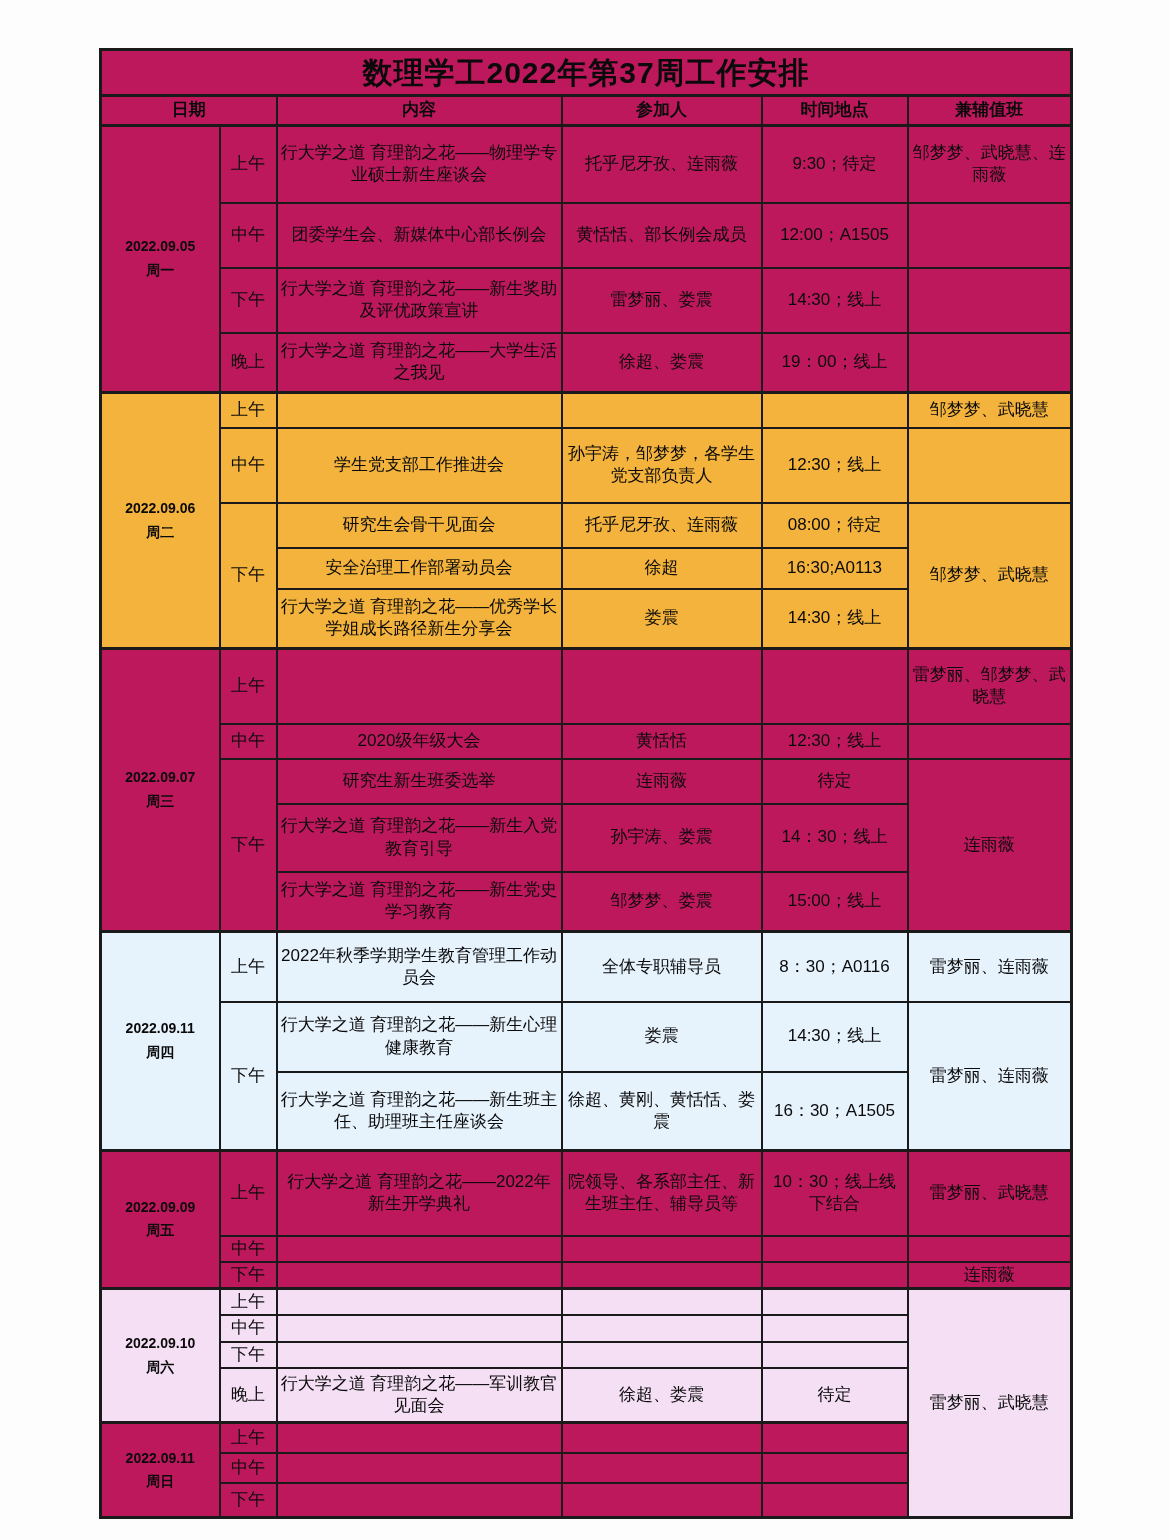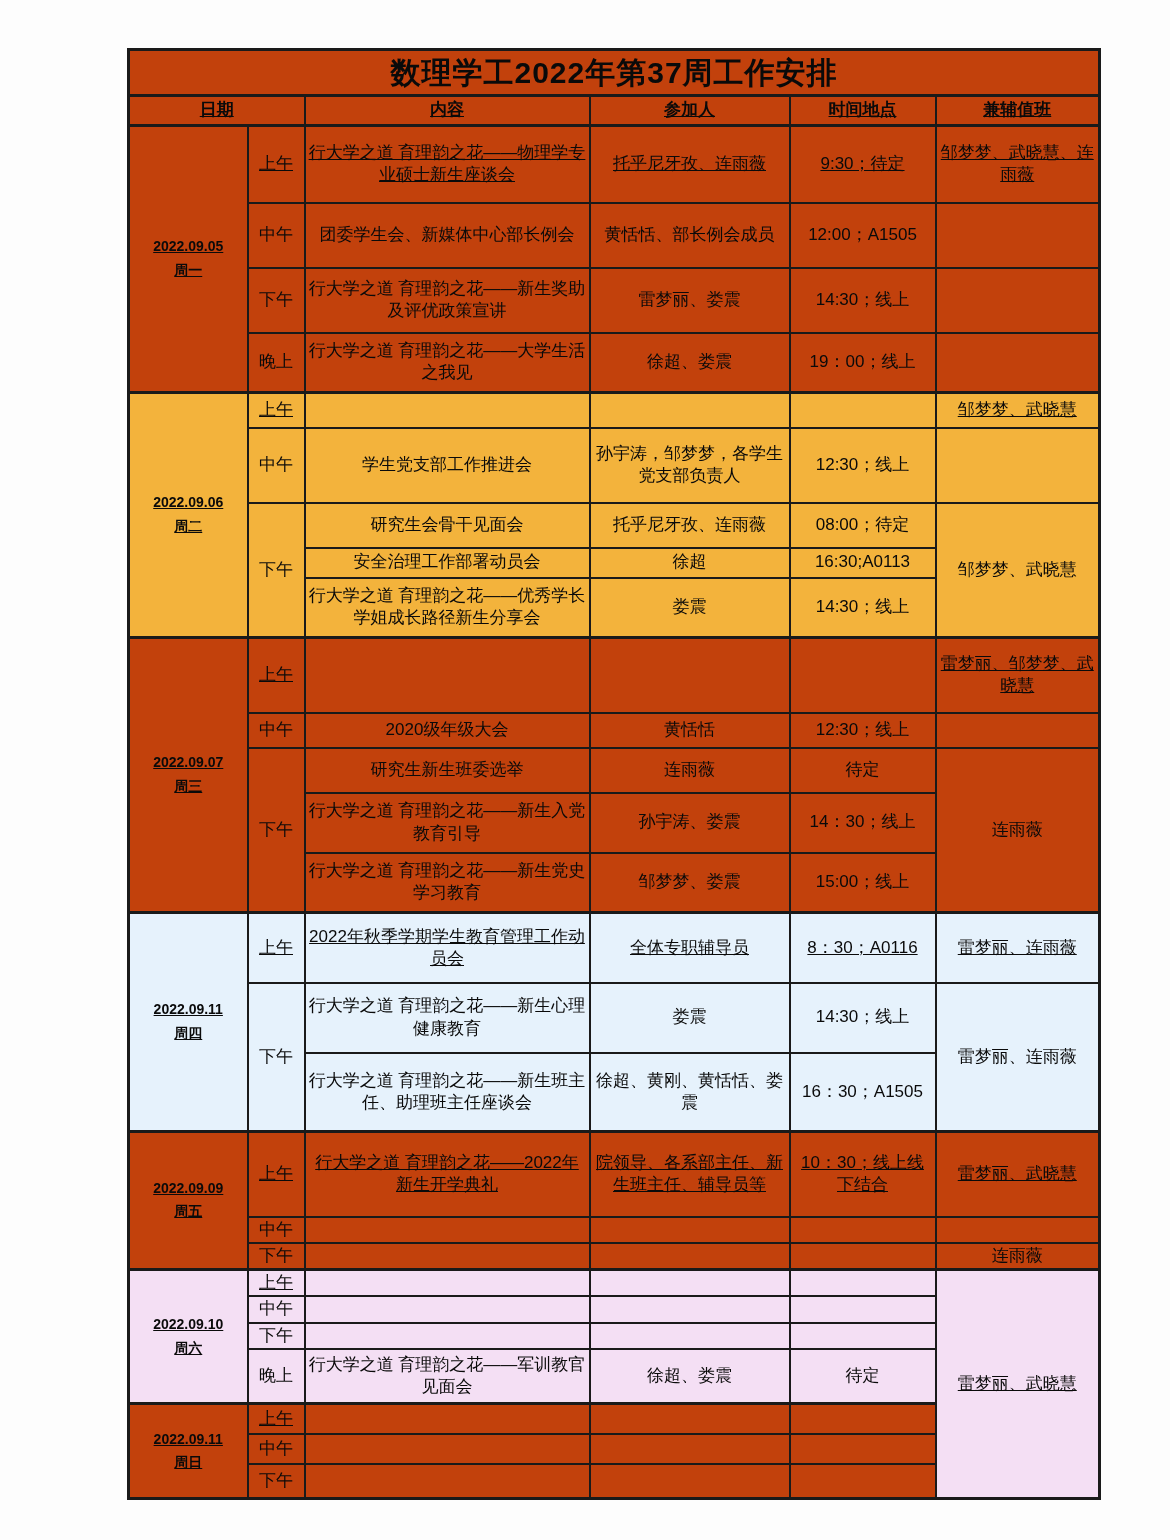--- a/index.html
+++ b/index.html
@@ -8,43 +8,42 @@
     background:#fdfdfd;
     font-family:"Liberation Sans","DejaVu Sans",sans-serif;
     color:#0a0a0a;
     position:relative;
   }
   .sheet{position:absolute;left:99px;top:48px;}
   table{
     border-collapse:collapse;
     table-layout:fixed;
     width:971px;
-    background:#c2410c;
+    background:#be185d;
     border:3px solid #1a1a1a;
-    margin-left:28px;
   }
   td{
     border:2px solid #1a1a1a;
     text-align:center;
     vertical-align:middle;
     font-size:17px;
     line-height:1.3;
     padding:1px 3px;
     overflow:hidden;
     word-break:break-all;
   }
   .title{
     font-size:30px;
     font-weight:bold;
     letter-spacing:1px;
     padding:2px 0;
   }
   .head{font-weight:bold;}
   .date{font-weight:bold;font-size:14px;line-height:1.7;}
-  tr.sec>td{border-top-width:3px;text-decoration:underline;}
+  tr.sec>td{border-top-width:3px;}
   
   tr.tue>td{background:#F3B33C;}
   tr.thu>td{background:#E6F2FC;}
   tr.sat>td{background:#F4DFF4;}
   .duty-weekend{background:#F4DFF4;}
 </style>
 </head>
 <body>
 
 <div class="sheet">
@@ -122,21 +121,21 @@
     <td>12:30；线上</td>
     <td></td>
   </tr>
   <tr class="tue" style="height:45px">
     <td rowspan="3" class="slot">下午</td>
     <td>研究生会骨干见面会</td>
     <td>托乎尼牙孜、连雨薇</td>
     <td>08:00；待定</td>
     <td rowspan="3">邹梦梦、武晓慧</td>
   </tr>
-  <tr class="tue" style="height:30px">
+  <tr class="tue" style="height:41px">
     <td>安全治理工作部署动员会</td>
     <td>徐超</td>
     <td>16:30;A0113</td>
   </tr>
   <tr class="tue" style="height:60px">
     <td>行大学之道 育理韵之花——优秀学长学姐成长路径新生分享会</td>
     <td>娄震</td>
     <td>14:30；线上</td>
   </tr>
 
@@ -158,21 +157,21 @@
     <td>12:30；线上</td>
     <td></td>
   </tr>
   <tr style="height:45px">
     <td rowspan="3" class="slot">下午</td>
     <td>研究生新生班委选举</td>
     <td>连雨薇</td>
     <td>待定</td>
     <td rowspan="3">连雨薇</td>
   </tr>
-  <tr style="height:60px">
+  <tr style="height:68px">
     <td>行大学之道 育理韵之花——新生入党教育引导</td>
     <td>孙宇涛、娄震</td>
     <td>14：30；线上</td>
   </tr>
   <tr style="height:60px">
     <td>行大学之道 育理韵之花——新生党史学习教育</td>
     <td>邹梦梦、娄震</td>
     <td>15:00；线上</td>
   </tr>
 

